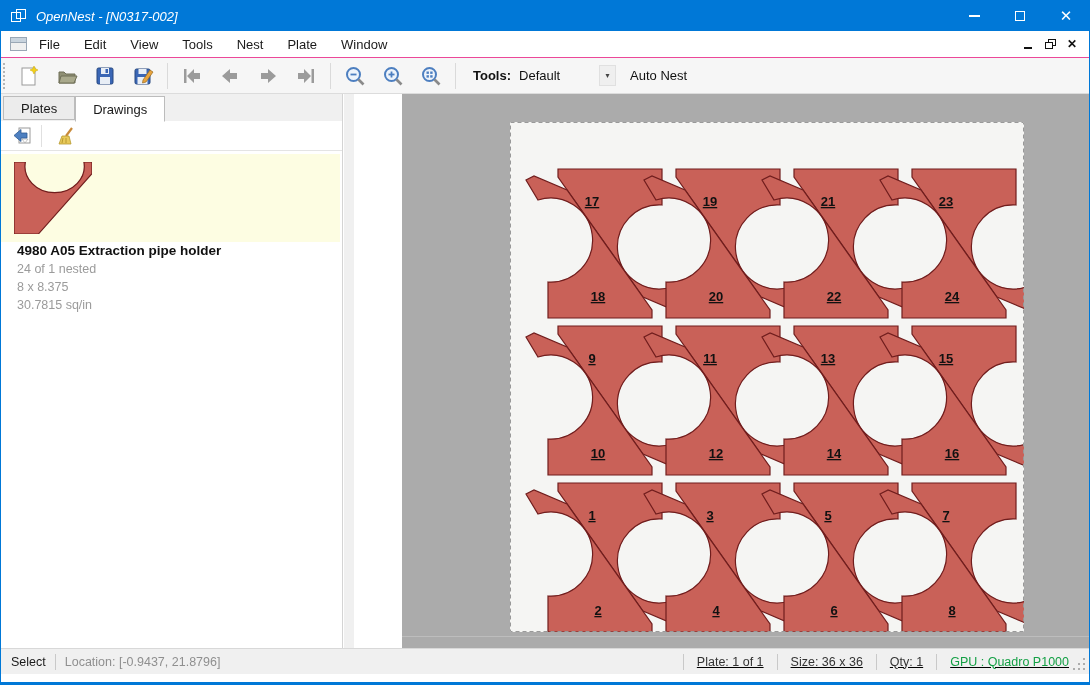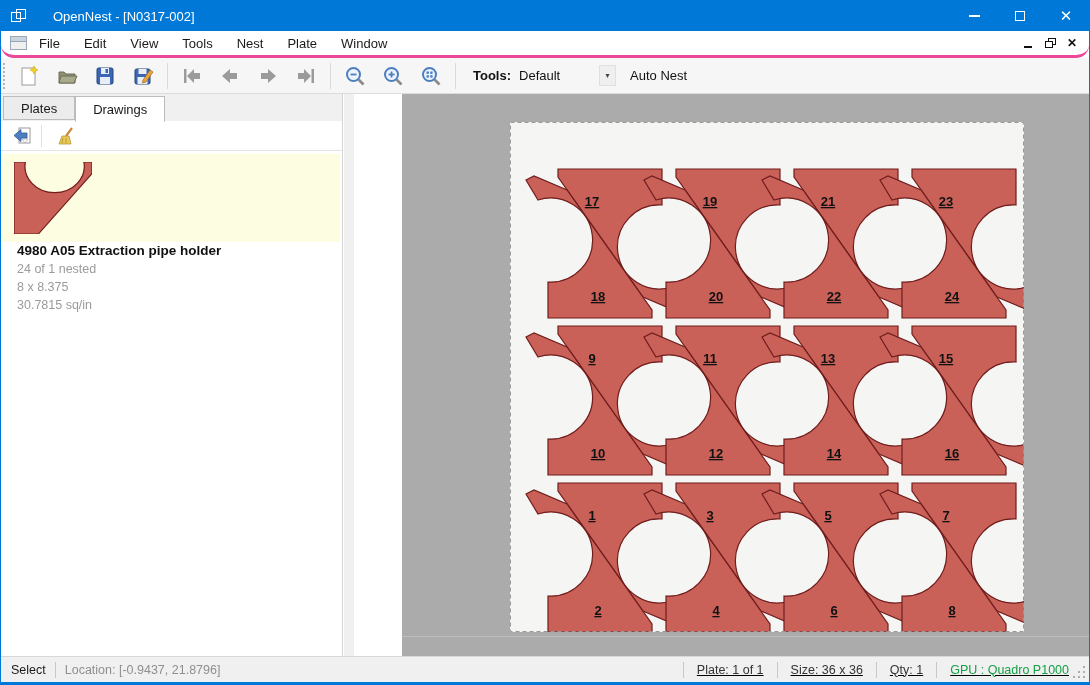--- a/index.html
+++ b/index.html
@@ -7,31 +7,31 @@
   .window { position:relative; width:1090px; height:685px; background:#fff;
             border:1px solid #0078D7; border-bottom:3px solid #0078D7; overflow:hidden; }
 
   
   .titlebar { position:absolute; left:0; top:0; right:0; height:30px; background:#0078D7;
               display:flex; align-items:center; color:#fff; }
   .titlebar .appicon { width:16px; height:14px; margin-left:10px; position:relative; }
   .appicon .w1,.appicon .w2 { position:absolute; border:1.5px solid #fff; background:transparent; }
   .appicon .w1 { left:0; top:3px; width:10px; height:10px; }
   .appicon .w2 { left:5px; top:0; width:10px; height:10px; }
-  .titlebar .title { margin-left:26px; font-size:13px; }
+  .titlebar .title { margin-left:9px; font-size:13px;font-style:italic; }
   .titlebar .caption-btns { margin-left:auto; display:flex; height:30px; }
   .cap-btn { width:46px; height:30px; display:flex; align-items:center; justify-content:center;
              font-size:13px; color:#fff; }
   .cap-btn .minglyph { width:11px; height:1.5px; background:#fff; display:block; }
   .cap-btn .maxglyph { width:10px; height:10px; border:1.5px solid #fff; display:block; }
   .cap-btn.close { font-size:15px; }
 
   
   .menubar { position:absolute; left:0; top:30px; right:0; height:27px; background:#fff;
-             border-bottom:3px solid #ec4899; display:flex; align-items:center;border-radius:13px; }
+             border-bottom:1px solid #ec4899; display:flex; align-items:center; }
   .mdiicon { width:17px; height:14px; margin-left:9px; border:1px solid #9aa7b5; background:#f0f0f0; position:relative; }
   .mdiicon:before { content:""; position:absolute; left:0; top:0; right:0; height:4px; background:#c9d4de; border-bottom:1px solid #9aa7b5; }
   .menu-item { padding:0 12px; font-size:13px; color:#1a1a1a; height:27px; display:flex; align-items:center; }
   .mdi-btns { margin-left:auto; display:flex; align-items:center; margin-right:6px; }
   .mdi-btn { width:22px; height:20px; display:flex; align-items:center; justify-content:center; color:#111; }
   .mdi-btn .minbar { width:8px; height:2px; background:#111; margin-top:8px; }
   .restoreglyph { position:relative; width:11px; height:10px; }
   .restoreglyph i { position:absolute; border:1.5px solid #111; background:#fff; }
   .restoreglyph .r1 { left:3px; top:0; width:8px; height:7px; }
   .restoreglyph .r2 { left:0; top:3px; width:8px; height:7px; }
@@ -68,21 +68,21 @@
   .item-text { margin-left:16px; padding-top:9px; }
   .item-title { font-size:13.5px; font-weight:bold; color:#111; }
   .item-line { font-size:12.5px; color:#9b9b9b; margin-top:5px; line-height:13px; }
 
   .splitter { position:absolute; left:343px; top:0; width:10px; height:100%; background:#f0f0f0; }
   .canvas { position:absolute; left:353px; top:0; right:0; height:100%; background:#ababab; overflow:hidden;margin-left:48px; }
   .canvas-line { position:absolute; left:0; right:0; top:542px; height:1px; background:#bdbdbd; }
   .plate-wrap { position:absolute; left:108px; top:28px; width:514px; height:510px; }
 
   
-  .statusbar { position:absolute; left:0; bottom:0; right:0; height:26px; background:#f0f0f0;
+  .statusbar { position:absolute; left:0; bottom:8px; right:0; height:26px; background:#f0f0f0;
                border-top:1px solid #d8d8d8; display:flex; align-items:center; font-size:12.5px; }
   .sb-mode { margin-left:10px; color:#1a1a1a; }
   .sb-sep { width:1px; height:16px; background:#c9c9c9; margin:0 9px; }
   .sb-loc { color:#8f8f8f; }
   .sb-right { margin-left:auto; display:flex; align-items:center;text-decoration:underline; }
   .sb-field { color:#333; padding:0 4px; }
   .sb-gpu { color:#14A045; padding:0 4px; margin-right:16px; }
   .resize-grip { position:absolute; right:4px; bottom:4px; width:14px; height:14px; }
   .resize-grip i { position:absolute; width:2px; height:2px; background:#adadad; }
   .resize-grip .d1 { right:0; bottom:0; } .resize-grip .d2 { right:5px; bottom:0; }

